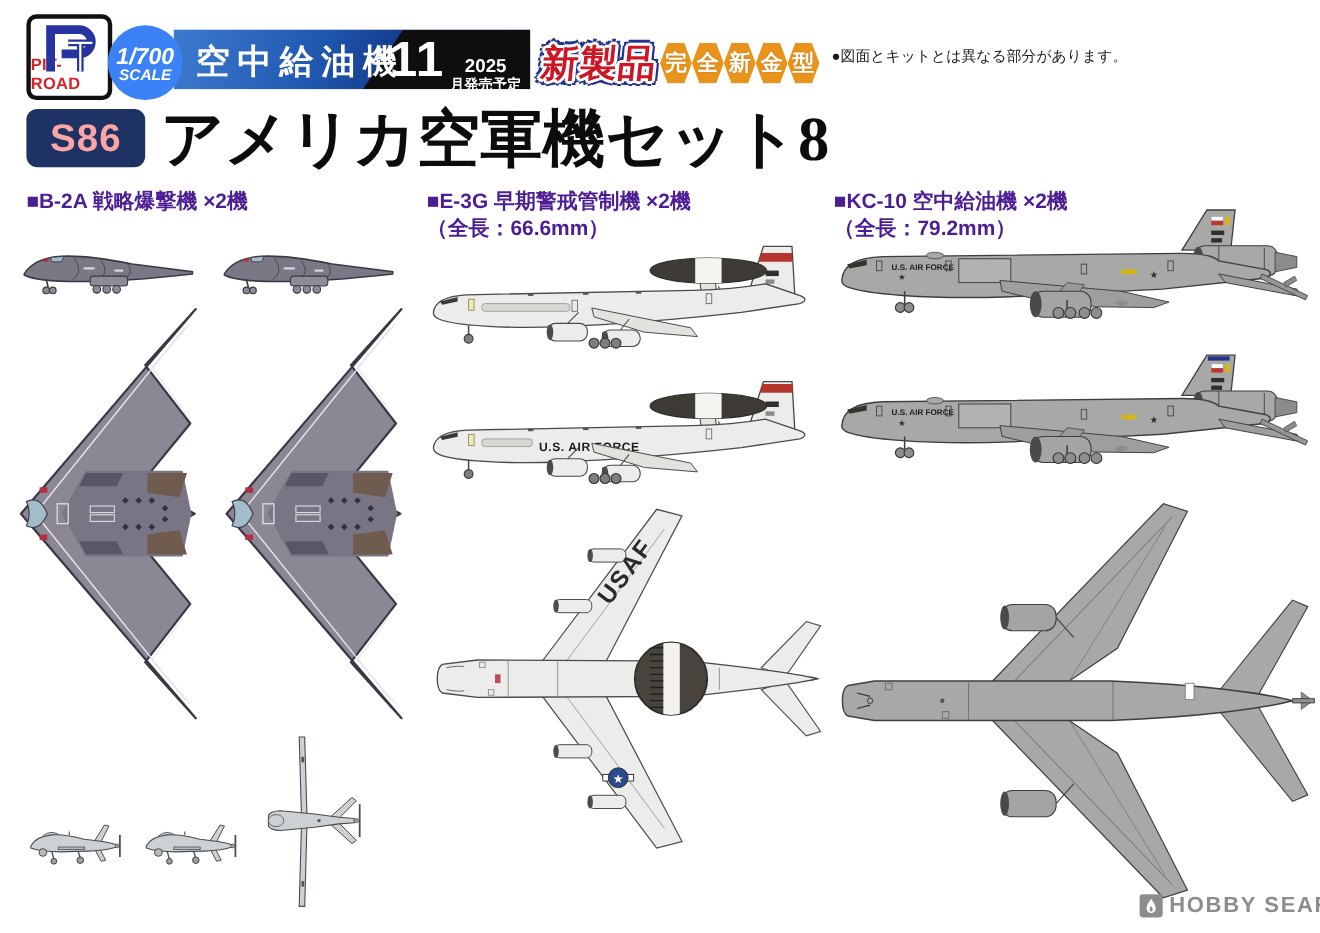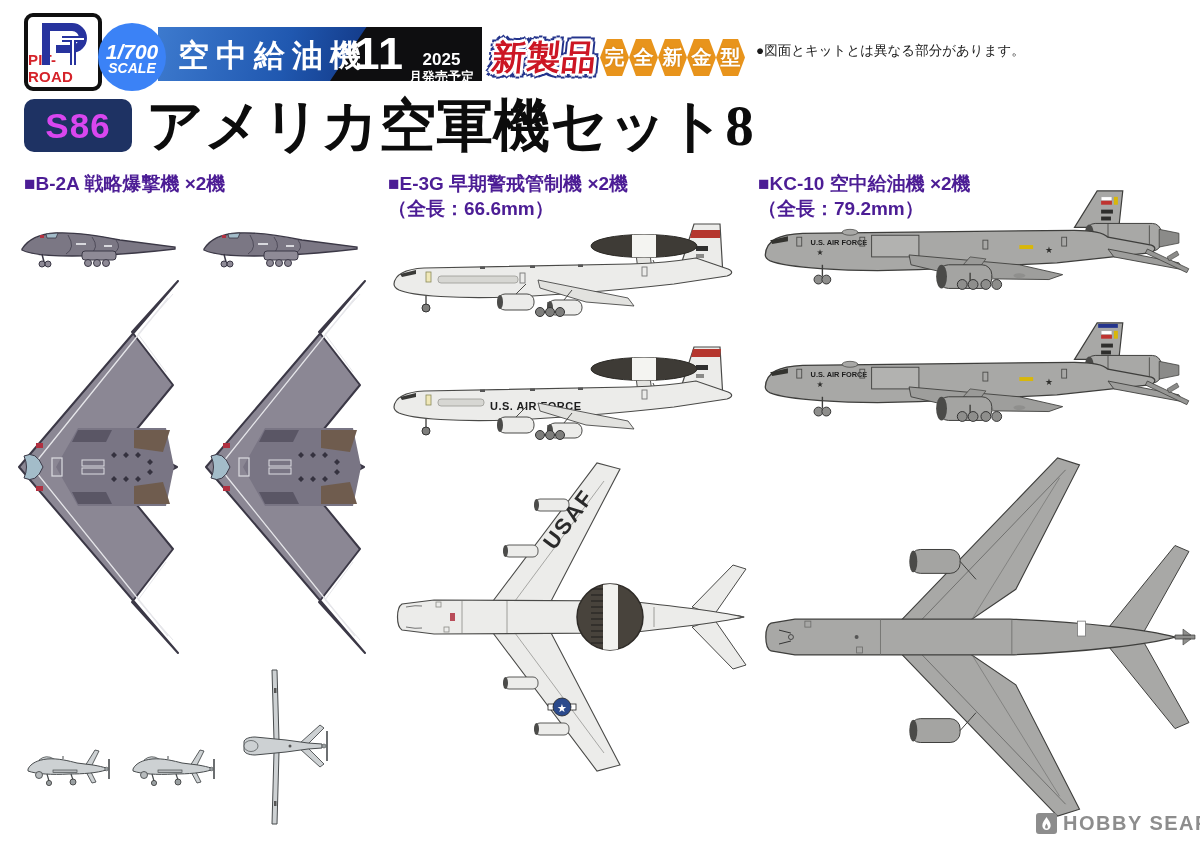--- a/index.html
+++ b/index.html
@@ -35,21 +35,21 @@
                       -5px 0 0 #24348c, 5px 0 0 #24348c, 0 -5px 0 #24348c, 0 5px 0 #24348c,
                       -4px -4px 0 #24348c, 4px -4px 0 #24348c, -4px 4px 0 #24348c, 4px 4px 0 #24348c; }
   .badge-mold { position:absolute; left:600px; top:39px; display:flex; }
   .hex { width:29px; height:37px; background:#e8941c; clip-path:polygon(24% 0,76% 0,100% 50%,76% 100%,24% 100%,0 50%);
          color:#fff; font-weight:900; font-size:20px; display:flex; align-items:center; justify-content:center;
          margin-right:0px; text-shadow:0 0 2px #c97b10; }
   .note { position:absolute; left:756px; top:42px; font-size:13.5px; color:#1a1a1a; }
 
   
   .code-badge { position:absolute; left:24px; top:99px; width:108px; height:53px; background:#1e3263;
-          border-radius:10px; color:#d946ef; font-size:35px; font-weight:bold; display:flex;
+          border-radius:10px; color:#fca5a5; font-size:35px; font-weight:bold; display:flex;
           align-items:center; justify-content:center; letter-spacing:1px; }
   .page-title { position:absolute; left:146px; top:88px; font-family:"Liberation Serif","DejaVu Serif",serif;
           font-size:57px; font-weight:bold; color:#0c0c0c; letter-spacing:0px; white-space:nowrap; }
 
   
   .sec { position:absolute; font-size:19px; font-weight:bold; color:#4c1d95; line-height:1.32; z-index:5; }
   .svgbox { position:absolute; }
   .watermark { position:absolute; left:1036px; top:812px; display:flex; align-items:center; gap:6px; z-index:6; }
   .wm-icon { width:21px; height:21px; background:#8d8d8d; border-radius:3px; display:flex;
           align-items:center; justify-content:center; }

